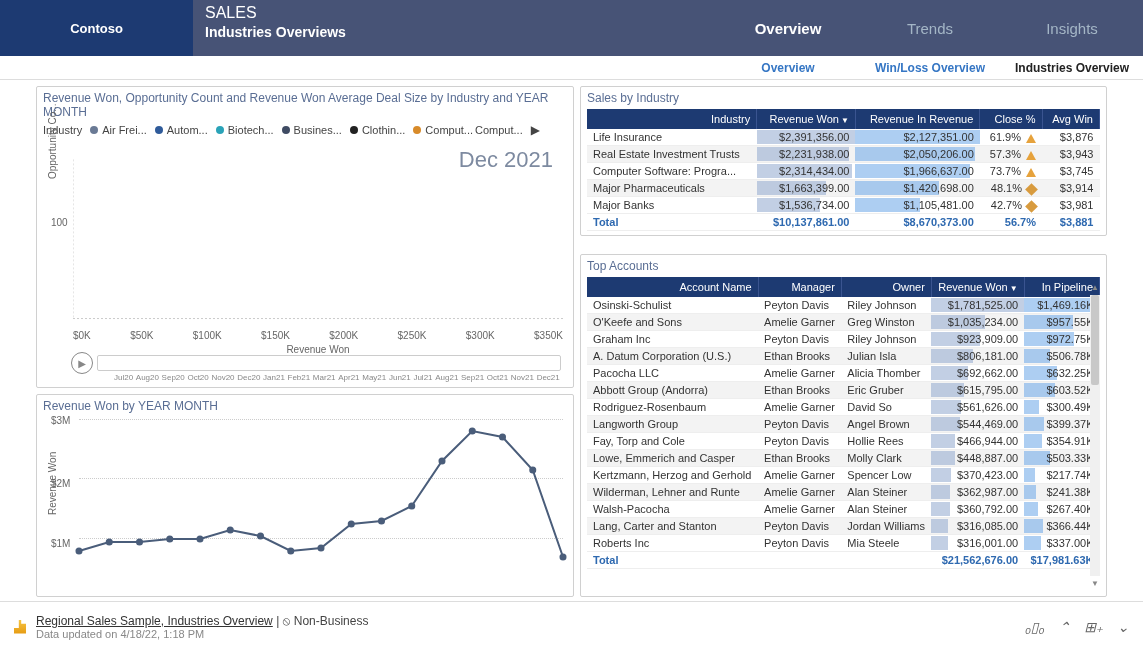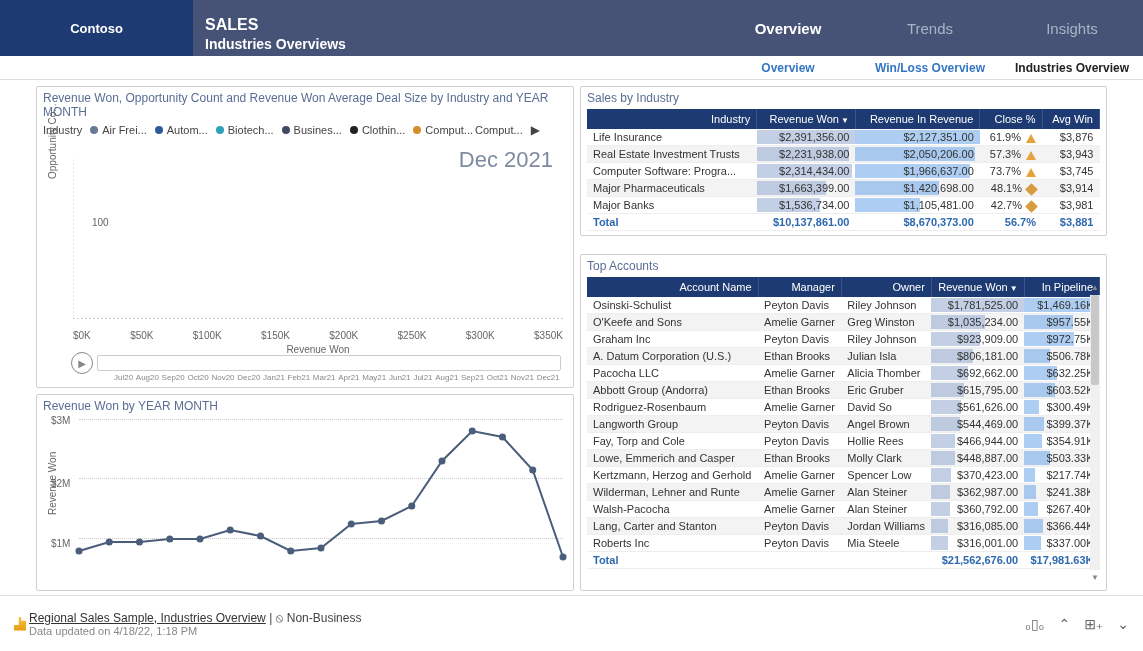--- a/index.html
+++ b/index.html
@@ -3,21 +3,21 @@
 <meta charset="utf-8">
 <style>
   *{box-sizing:border-box;margin:0;padding:0;font-family:"Segoe UI",Arial,sans-serif;}
   body{background:#fff;font-size:12px;width:1143px;height:651px;color:#333;}
   .app{display:flex;flex-direction:column;height:100%;}
 
   
   .ribbon{display:flex;height:56px;background:#475376;color:#fff;}
   .logo-tab{background:#1d3a72;width:193px;display:flex;align-items:center;justify-content:center;font-weight:600;font-size:13px;}
   .titles{flex:0 0 524px;display:flex;flex-direction:column;}
-  .titles .t1{font-weight:700;font-size:16px;padding:16px 12px 0;}
+  .titles .t1{font-weight:400;font-size:16px;padding:4px 12px 0;}
   .titles .t2{font-size:14px;font-weight:600;padding:2px 12px 4px;}
   .maintabs{display:flex;flex:1;}
   .maintab{flex:1;display:flex;align-items:center;justify-content:center;font-size:15px;color:#a4b6c6;font-weight:400;cursor:pointer;}
   .maintab.active{color:#fff;font-weight:700;}
   .subtabs{display:flex;background:#fff;height:24px;border-bottom:1px solid #ddd;}
   .subtabs-left{width:717px;}
   .subtab{flex:1;display:flex;align-items:center;justify-content:center;font-size:12px;color:#3576c4;font-weight:600;cursor:pointer;}
   .subtab.active{color:#222;}
 
   .content{display:flex;gap:6px;padding:6px 36px 4px 36px;flex:1;overflow:hidden;}
@@ -28,21 +28,21 @@
 
   
   .scatter-card{height:302px;display:flex;flex-direction:column;}
   .legend-row{font-size:11px;color:#555;display:flex;gap:2px;align-items:center;}
   .legend-row span.dot{display:inline-block;width:8px;height:8px;border-radius:50%;margin:0 2px 0 6px;}
   .scatter-plot{flex:1;position:relative;margin:2px 4px 0 30px;}
   .sc-ylabel{position:absolute;left:-26px;top:40px;transform:rotate(-90deg);transform-origin:left top;font-size:10px;color:#666;}
   .sc-watermark{position:absolute;right:10px;top:8px;font-size:22px;color:#7d8aa0;}
   .sc-xaxis{position:absolute;left:0;right:0;bottom:14px;display:flex;justify-content:space-between;font-size:10px;color:#666;}
   .sc-xlabel{position:absolute;left:0;right:0;bottom:0;text-align:center;font-size:10px;color:#666;}
-  .sc-ytick{position:absolute;left:-22px;font-size:10px;color:#666;margin-left:41px;}
+  .sc-ytick{position:absolute;left:-22px;font-size:10px;color:#666;}
   .sc-arrow{font-size:12px;color:#444;margin-left:6px;}
   .play-row{display:flex;align-items:center;gap:4px;height:40px;}
   .play-btn{width:22px;height:22px;border:1.5px solid #888;border-radius:50%;display:flex;align-items:center;justify-content:center;color:#888;font-size:10px;cursor:pointer;flex-shrink:0;margin-left:28px;}
   .timeline{flex:1;height:16px;border:1px solid #ccc;border-radius:2px;position:relative;margin-right:6px;}
   .timeline-ticks{position:absolute;left:16px;right:0;bottom:-12px;display:flex;justify-content:space-between;font-size:8px;color:#888;}
 
   
   .line-card{flex:1;}
   .linechart{position:relative;height:180px;margin-left:36px;margin-right:4px;margin-top:6px;}
   .lc-ylabel{position:absolute;left:-32px;top:96px;transform:rotate(-90deg);transform-origin:left top;font-size:10px;color:#666;}
@@ -68,26 +68,26 @@
 
   .accounts-card{flex:1;display:flex;flex-direction:column;position:relative;margin-top:12px;}
   .accounts-scroll{flex:1;overflow:hidden;position:relative;}
   .tbl.accounts th:first-child{text-align:right;padding-left:21px;}
   .tbl.accounts td:first-child,.tbl.accounts td:nth-child(2),.tbl.accounts td:nth-child(3){text-align:left;}
   .mini-scroll{position:absolute;right:0;top:18px;bottom:16px;width:10px;background:#f0f0f0;}
   .mini-scroll .thumb{position:absolute;left:1px;right:1px;top:0;height:90px;background:#c8c8c8;border-radius:2px;}
   .mini-scroll .arr{position:absolute;left:0;right:0;text-align:center;font-size:8px;color:#888;}
 
   
-  .bottom{height:56px;border-top:1px solid #ddd;display:flex;align-items:center;padding:0 14px;font-size:12px;color:#444;gap:3px;}
+  .bottom{height:50px;border-top:1px solid #ddd;display:flex;align-items:center;padding:0 14px;font-size:12px;color:#444;gap:10px;}
   .pbi-icon{width:12px;height:14px;background:linear-gradient(#f6c544,#e69b12);clip-path:polygon(40% 0,60% 0,60% 30%,100% 30%,100% 100%,0 100%,0 60%,40% 60%);}
   .bottom a{color:#333;text-decoration:underline;}
   .bottom .sub{color:#888;font-size:11px;}
   .bottom .icons{margin-left:auto;display:flex;gap:14px;color:#666;font-size:14px;}
-  .icon-btn{cursor:pointer;}
+  .icon-btn{cursor:pointer;font-style:italic;}
   .legend-label{font-size:11px;color:#444;}
   .sortarrow{font-size:8px;vertical-align:middle;margin-left:2px;}
 </style>
 </head>
 <body>
 
 <div class="app">
   <div class="ribbon">
     <div class="logo-tab">Contoso</div>
     <div class="titles">

